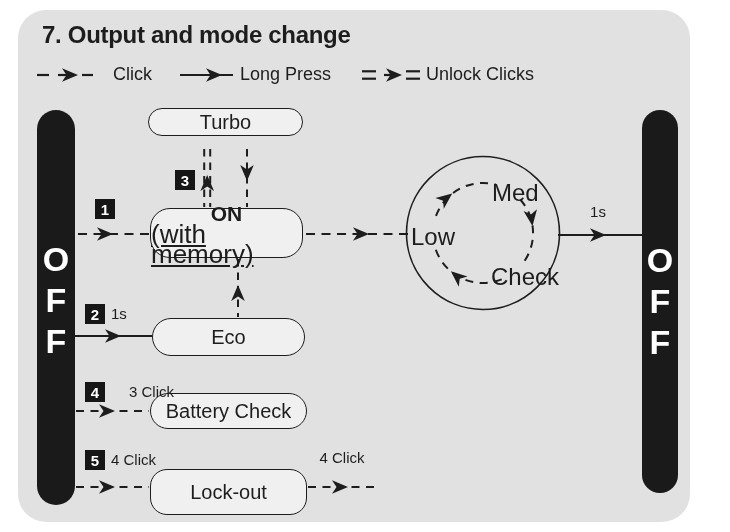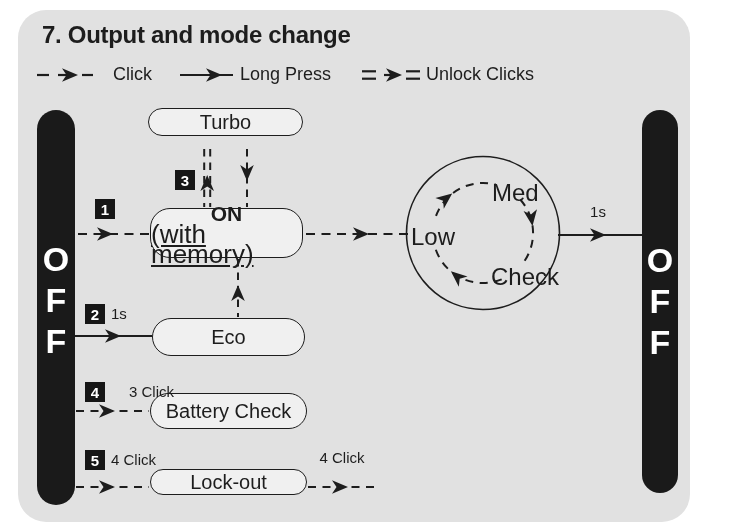--- a/index.html
+++ b/index.html
@@ -123,21 +123,21 @@
   <div class="node" style="left:150px;top:208px;width:153px;height:50px;border-radius:20px;justify-content:center;">
     <span class="on-main">ON</span>
     <span class="on-sub">(with memory)</span>
   </div>
   <div class="node" style="left:152px;top:318px;width:153px;height:38px;border-radius:19px;">
     <span class="main">Eco</span>
   </div>
   <div class="node" style="left:150px;top:393px;width:157px;height:36px;border-radius:18px;">
     <span class="main">Battery Check</span>
   </div>
-  <div class="node" style="left:150px;top:469px;width:157px;height:26px;border-radius:17px;">
+  <div class="node" style="left:150px;top:469px;width:157px;height:46px;border-radius:17px;">
     <span class="main">Lock-out</span>
   </div>
 
   <div class="lbl cycle-lbl" style="left:411px;top:224px;text-align:right;">Low</div>
   <div class="lbl cycle-lbl" style="left:492px;top:180px;">Med</div>
   <div class="lbl cycle-lbl" style="left:491px;top:264px;">Check</div>
 
   <div class="badge" style="left:95px;top:199px;">1</div>
   <div class="badge" style="left:85px;top:304px;">2</div>
   <div class="badge" style="left:175px;top:170px;">3</div>

